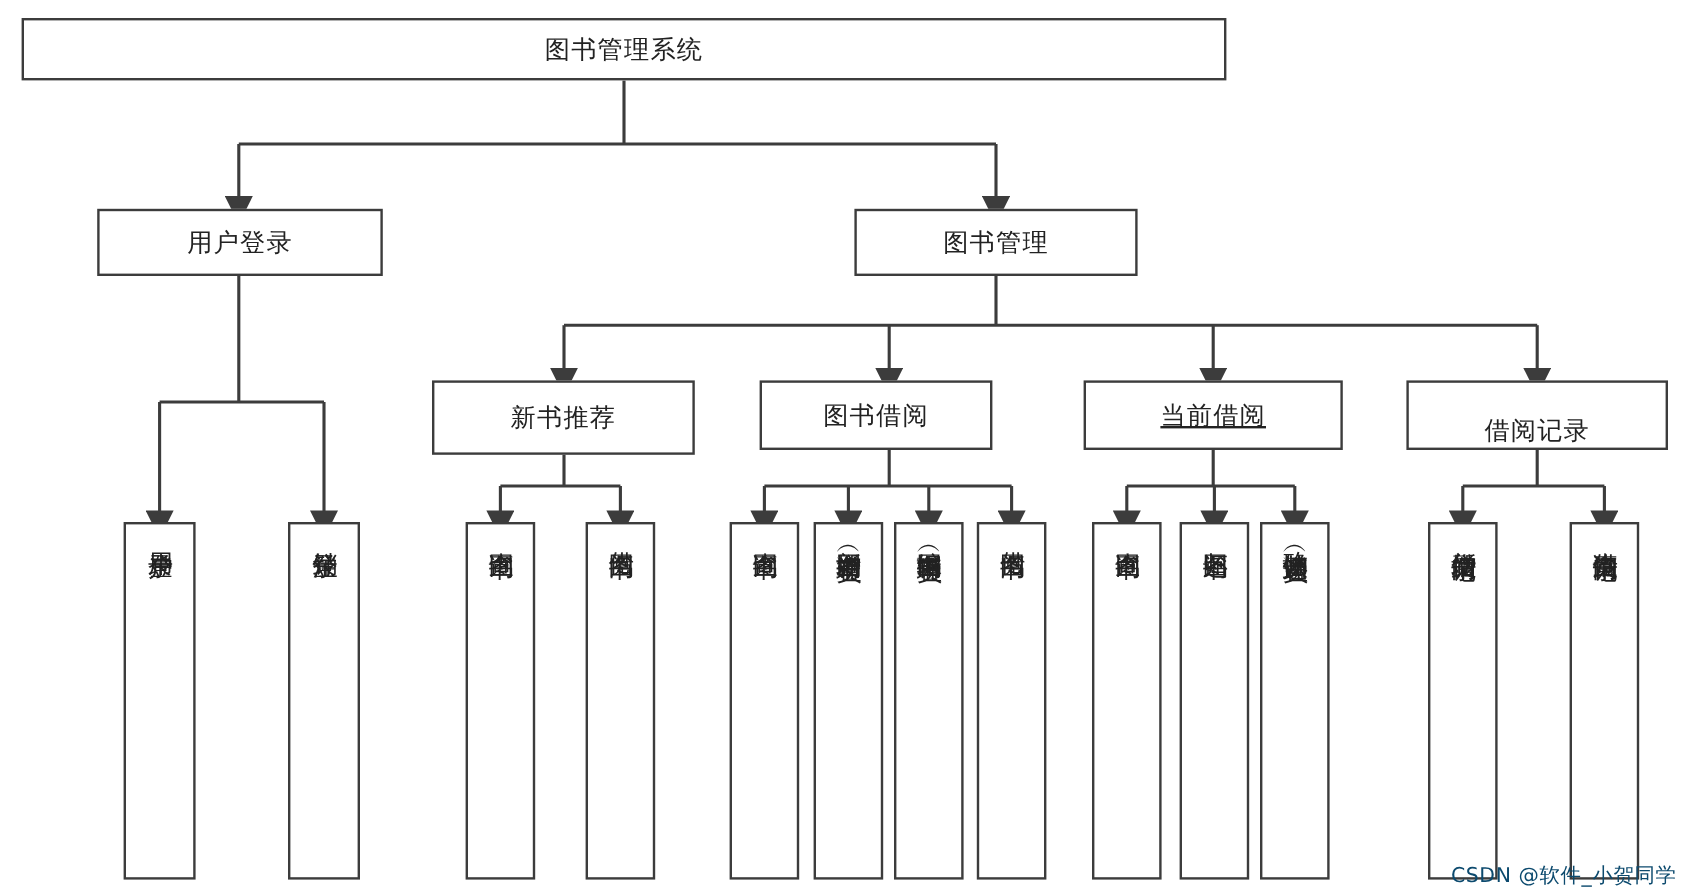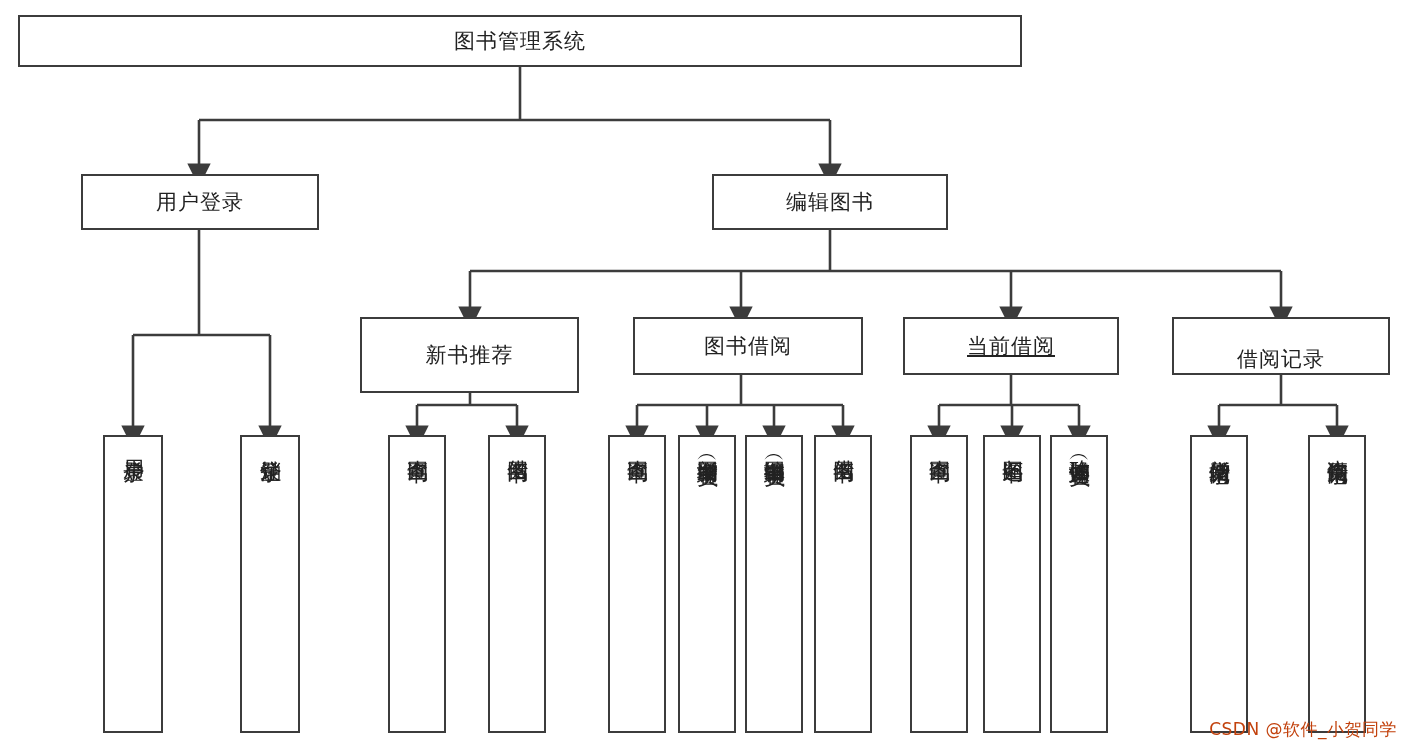--- a/index.html
+++ b/index.html
@@ -54,21 +54,21 @@
     color: #222222;
   }
   .vtext.tight {
     line-height: 1.18;
   }
   .watermark {
     position: absolute;
     right: 8px;
     bottom: 6px;
     font-size: 17px;
-    color: #c2410c;
+    color: #0c4a6e;
     letter-spacing: 0.5px;
     white-space: nowrap;
   }
 </style>
 </head>
 <body>
 
 <div id="canvas">
 
   <svg id="wires" viewBox="0 0 1405 747" xmlns="http://www.w3.org/2000/svg">
@@ -124,27 +124,27 @@
   </svg>
 
   <div class="node h" id="node-root" style="left: 18px; top: 15px; width: 1004px; height: 52px;">
     <span>图书管理系统</span>
   </div>
 
   <div class="node h" id="node-l2-0" style="left: 81px; top: 174px; width: 238px; height: 56px;">
     <span>用户登录</span>
   </div>
   <div class="node h" id="node-l2-1" style="left: 712px; top: 174px; width: 236px; height: 56px;">
-    <span>编辑图书</span>
+    <span>图书管理</span>
   </div>
 
-  <div class="node h" id="node-l3-0" style="left: 360px; top: 317px; width: 219px; height: 76px;">
+  <div class="node h" id="node-l3-0" style="left: 360px; top: 317px; width: 219px; height: 62px;">
     <span>新书推荐</span>
   </div>
-  <div class="node h" id="node-l3-1" style="left: 633px; top: 317px; width: 230px; height: 58px;">
+  <div class="node h" id="node-l3-1" style="left: 633px; top: 317px; width: 194px; height: 58px;">
     <span>图书借阅</span>
   </div>
   <div class="node h" id="node-l3-2" style="left: 903px; top: 317px; width: 216px; height: 58px; text-decoration: underline;">
     <span>当前借阅</span>
   </div>
   <div class="node h" id="node-l3-3" style="left: 1172px; top: 317px; width: 218px; height: 58px; align-items: flex-end;">
     <span>借阅记录</span>
   </div>
 
   <div class="node v" id="node-leaf-0" style="left: 103px; top: 435px; width: 60px; height: 298px;">

